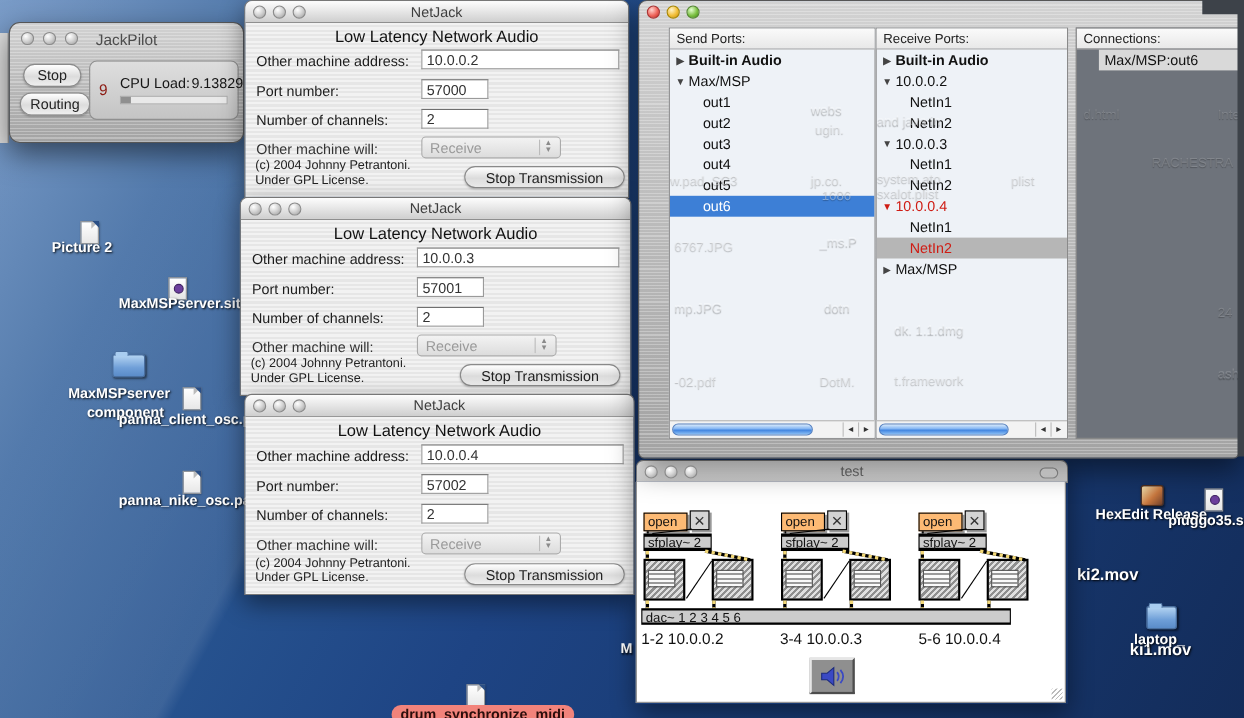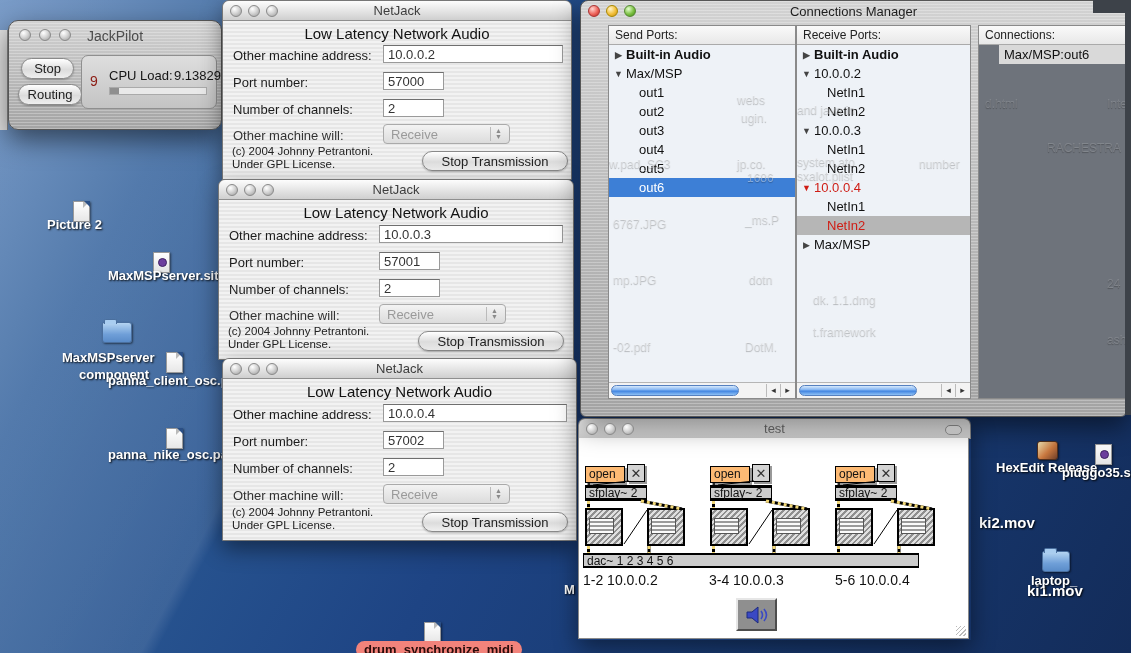--- a/index.html
+++ b/index.html
@@ -347,21 +347,20 @@
       <div class="abs" style="right:2px;bottom:2px;width:10px;height:10px;background:repeating-linear-gradient(135deg,#bbb 0 1px,#fff 1px 3px);"></div>
     </div>
   </div>
 
   <div class="window metal" style="left:580px;top:0;width:545px;height:415px;border-radius:8px 8px 6px 6px;">
     <div class="abs" style="left:7px;top:4px;display:flex;gap:6px;">
       <span class="light l-red"></span>
       <span class="light l-yellow"></span>
       <span class="light l-green"></span>
     </div>
-    <div class="abs" style="left:0;right:0;top:3px;text-align:center;font-size:13px;color:#1e1e1e;">Connections Manager</div>
 
     <div class="list-col" style="left:12px;top:24px;width:188px;height:374px;">
       <div class="list-header">Send Ports:</div>
       <div class="list-body" style="height:340px;">
         <div class="lrow bold">
             <span class="disc">▶</span>
             <span>Built-in Audio</span>
           </div>
         <div class="lrow">
             <span class="disc">▼</span>
@@ -443,23 +442,23 @@
         <div class="lrow child red sel-gray">
             <span>NetIn2</span>
           </div>
         <div class="lrow">
             <span class="disc">▶</span>
             <span>Max/MSP</span>
           </div>
         <span class="ghost" style="left:0;top:58px;">and java in</span>
         <span class="ghost" style="left:0;top:110px;">system.ato</span>
         <span class="ghost" style="left:0;top:124px;">sxalot.plist</span>
-        <span class="ghost" style="left:122px;top:112px;">number</span>
+        <span class="ghost" style="left:122px;top:112px;">plist</span>
         <span class="ghost" style="left:16px;top:248px;">dk. 1.1.dmg</span>
-        <span class="ghost" style="left:16px;top:280px;">t.framework</span>
+        <span class="ghost" style="left:16px;top:294px;">t.framework</span>
       </div>
       <div class="hscroll">
         <div class="hthumb" style="width:118px;"></div>
         <div class="harrows">
             <span>◂</span>
             <span>▸</span>
           </div>
       </div>
     </div>
 

